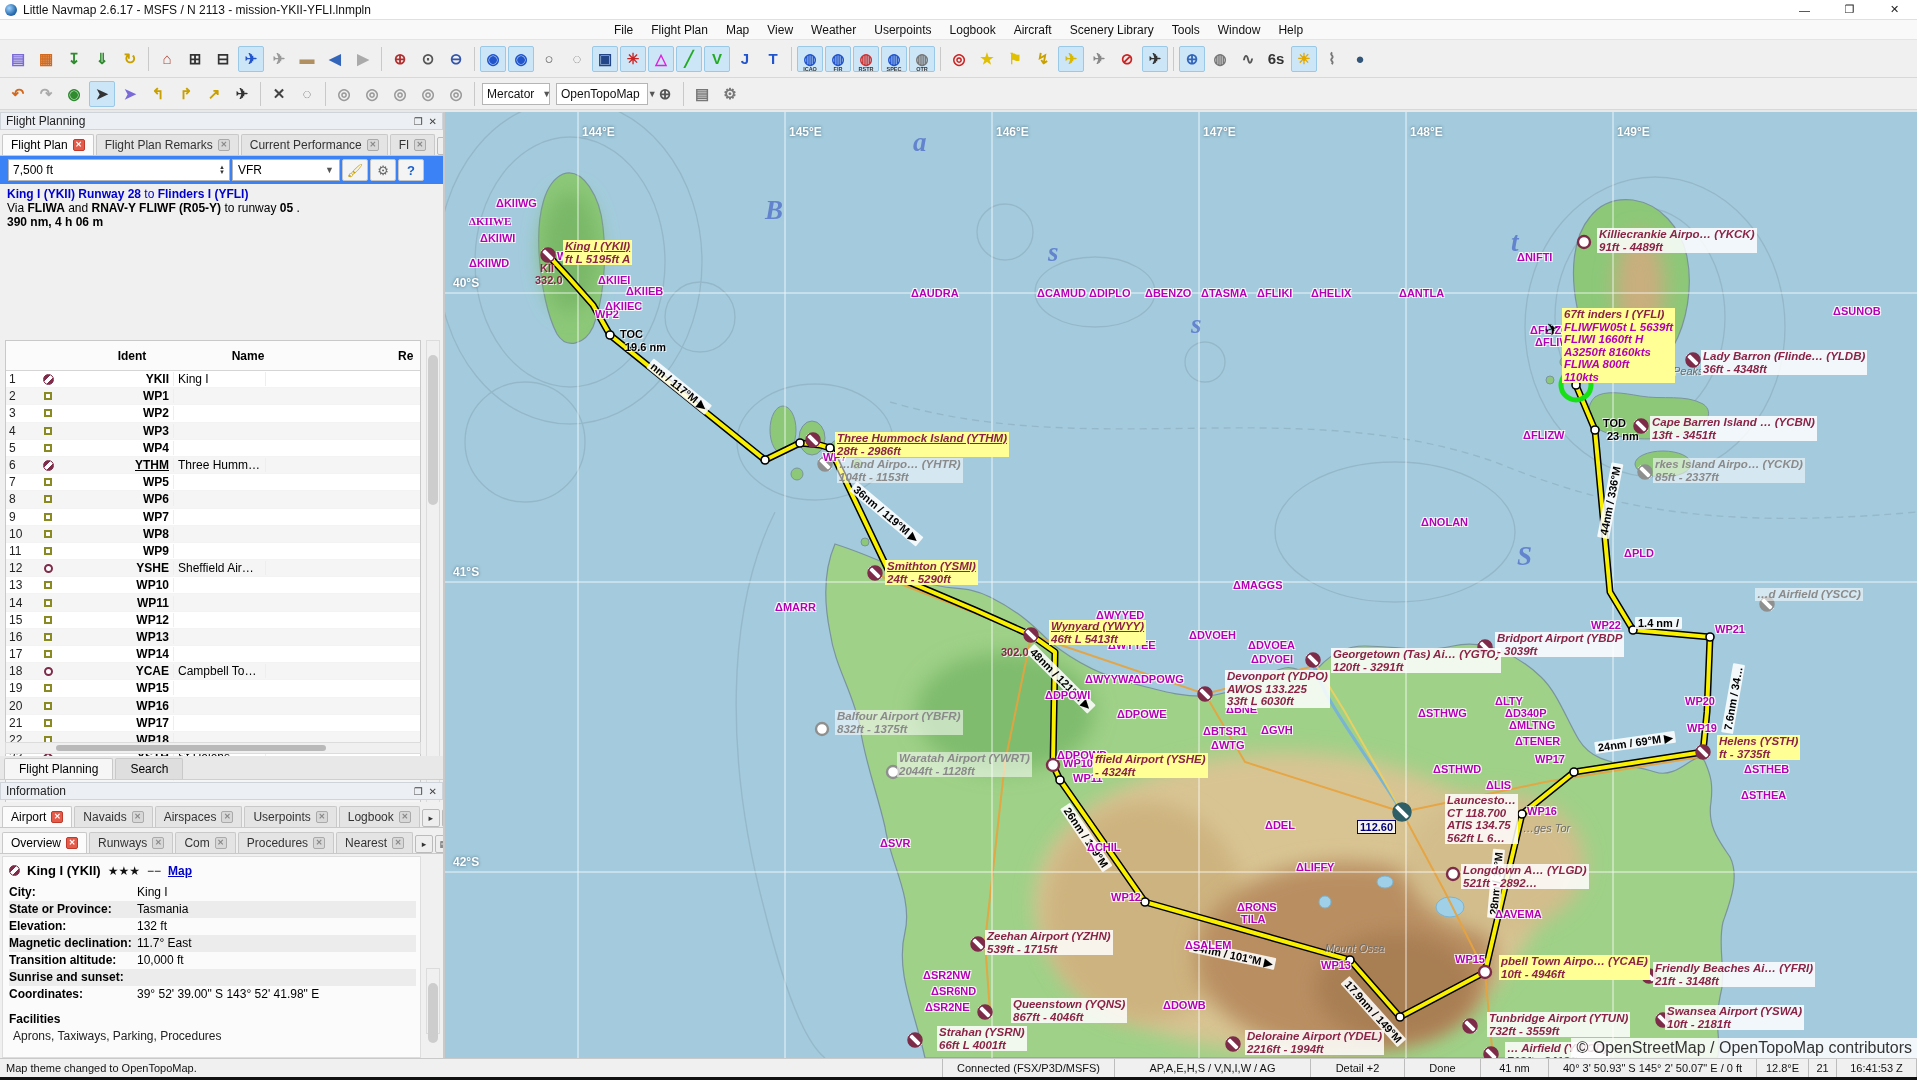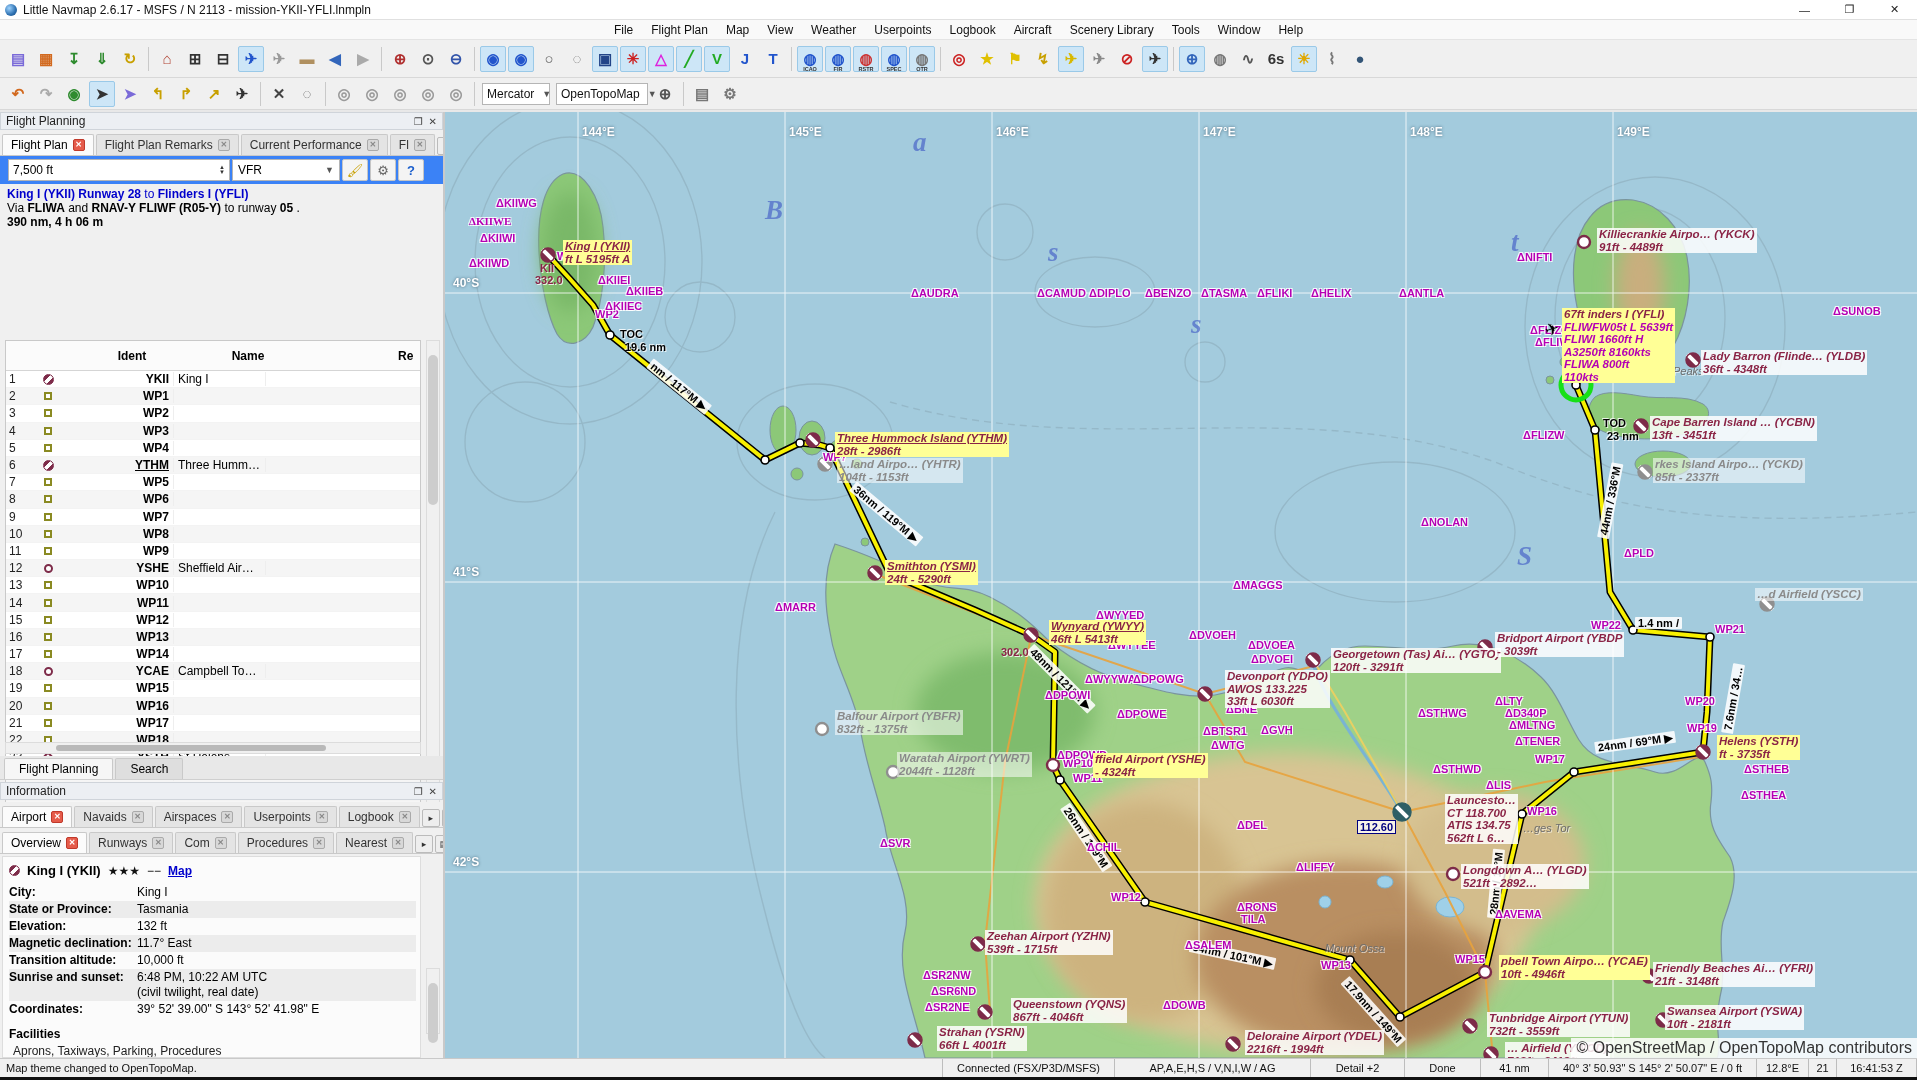--- a/index.html
+++ b/index.html
@@ -647,22 +647,20 @@
         <div class="irow">
           <span class="ilabel">Magnetic declination:</span>
           <span class="ival">11.7° East</span>
         </div>
         <div class="irow">
           <span class="ilabel">Transition altitude:</span>
           <span class="ival">10,000 ft</span>
         </div>
         <div class="irow">
           <span class="ilabel">Sunrise and sunset:</span>
-          <span class="ival">6:48 PM, 10:22 AM UTC
-(civil twilight, real date)</span>
         </div>
         <div class="irow">
           <span class="ilabel">Coordinates:</span>
           <span class="ival">39° 52' 39.00" S 143° 52' 41.98" E</span>
         </div>
       </div>
     <div id="factitle">Facilities</div>
     <div id="factext">Aprons, Taxiways, Parking, Procedures</div>
   </div>
   <div class="vscroll vs2">
@@ -981,21 +979,21 @@
       <div class="lbl wpt" style="left: 781px; top: 591px;">ΔBNE</div>
       <div class="lbl wpt" style="left: 1050px; top: 583px;">ΔLTY</div>
       <div class="lbl wpt" style="left: 1060px; top: 595px;">ΔD340P</div>
       <div class="lbl wpt" style="left: 1064px; top: 607px;">ΔMLTNG</div>
       <div class="lbl wpt" style="left: 1070px; top: 623px;">ΔTENER</div>
       <div class="lbl wpt" style="left: 816px; top: 612px;">ΔGVH</div>
       <div class="lbl wpt" style="left: 758px; top: 613px;">ΔBTSR1</div>
       <div class="lbl wpt" style="left: 766px; top: 627px;">ΔWTG</div>
       <div class="lbl wpt" style="left: 435px; top: 725px;">ΔSVR</div>
       <div class="lbl wpt" style="left: 642px; top: 729px;">ΔCHIL</div>
-      <div class="lbl wpt" style="left: 792px; top: 707px;">ΔDEL</div>
+      <div class="lbl wpt" style="left: 820px; top: 707px;">ΔDEL</div>
       <div class="lbl wpt" style="left: 851px; top: 749px;">ΔLIFFY</div>
       <div class="lbl wpt" style="left: 792px; top: 789px;">ΔRONS</div>
       <div class="lbl wpt" style="left: 796px; top: 801px;">TILA</div>
       <div class="lbl wpt" style="left: 740px; top: 827px;">ΔSALEM</div>
       <div class="lbl wpt" style="left: 478px; top: 857px;">ΔSR2NW</div>
       <div class="lbl wpt" style="left: 486px; top: 873px;">ΔSR6ND</div>
       <div class="lbl wpt" style="left: 480px; top: 889px;">ΔSR2NE</div>
       <div class="lbl wpt" style="left: 718px; top: 887px;">ΔDOWB</div>
       <div class="lbl wpt" style="left: 973px; top: 595px;">ΔSTHWG</div>
       <div class="lbl wpt" style="left: 988px; top: 651px;">ΔSTHWD</div>

